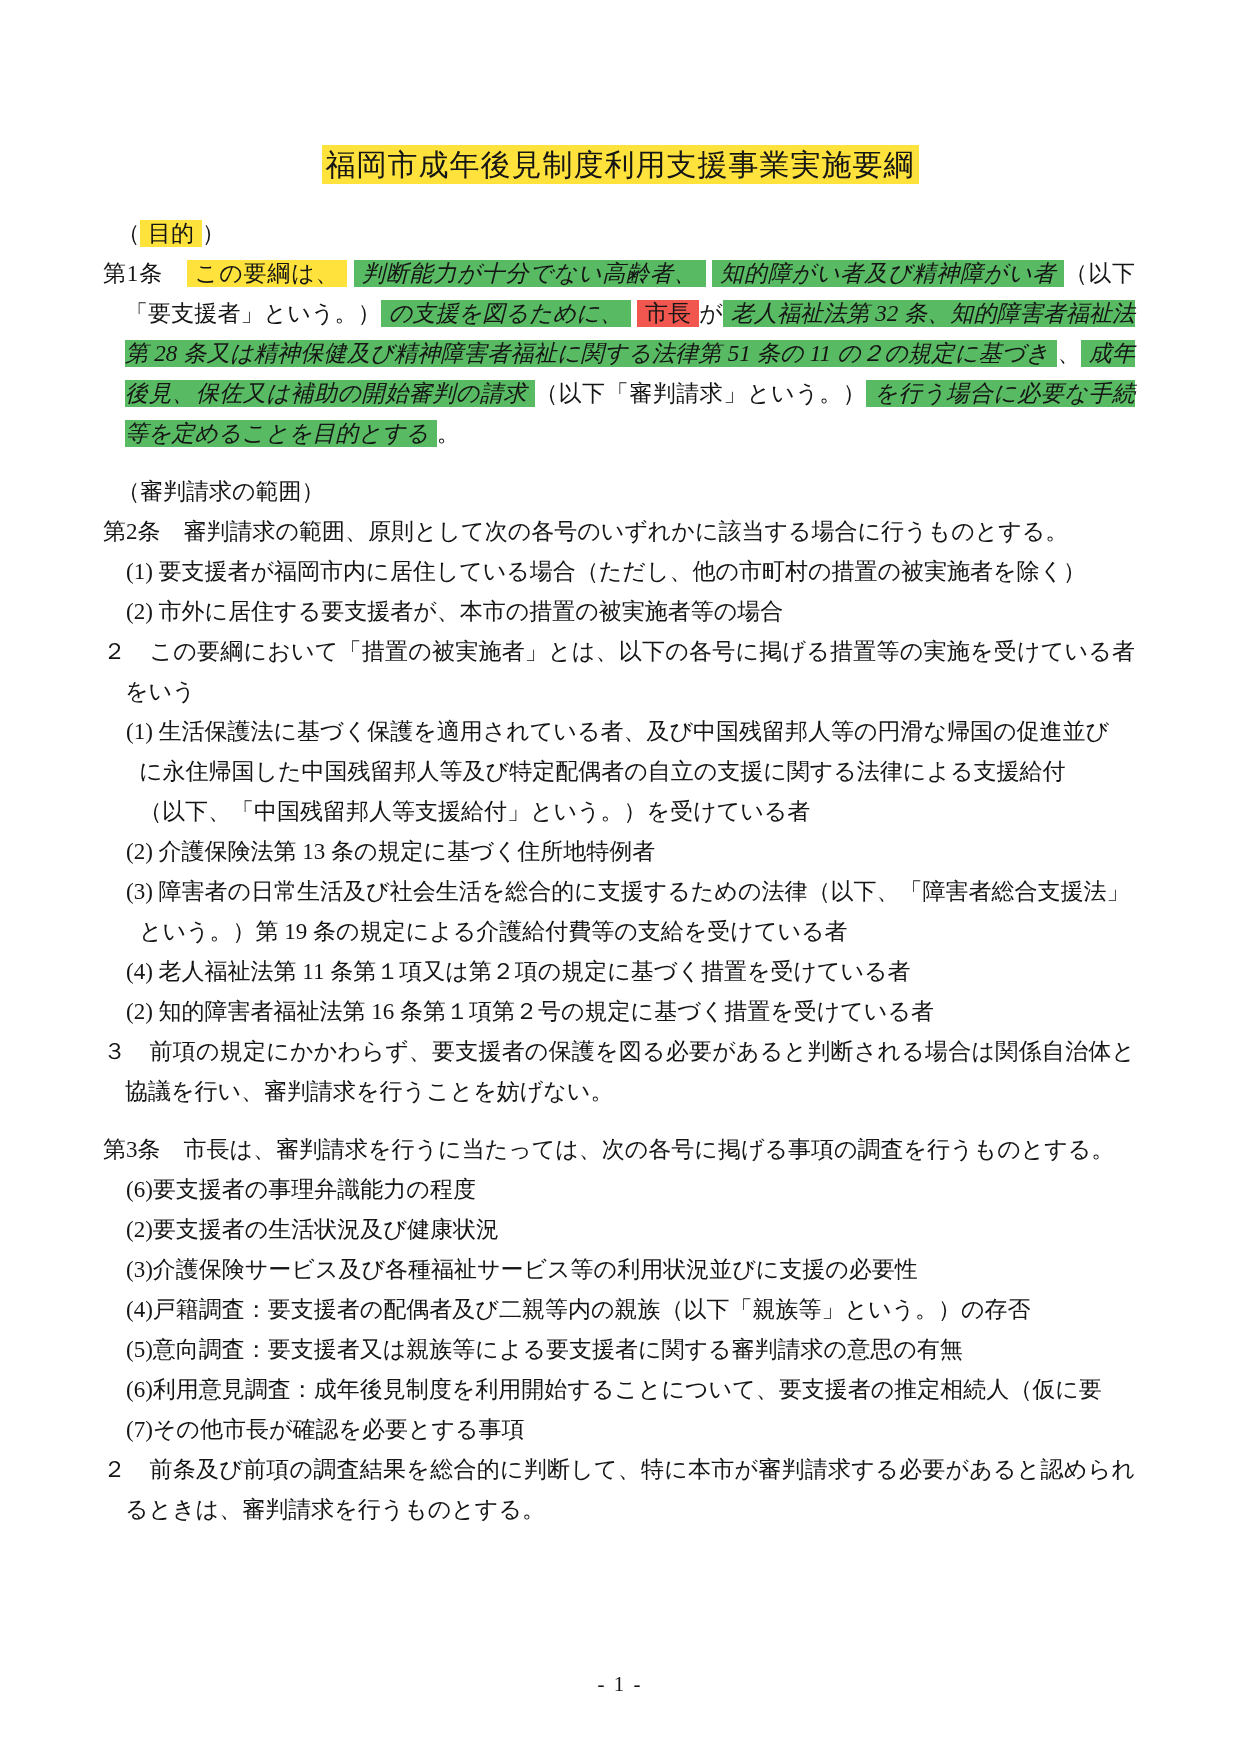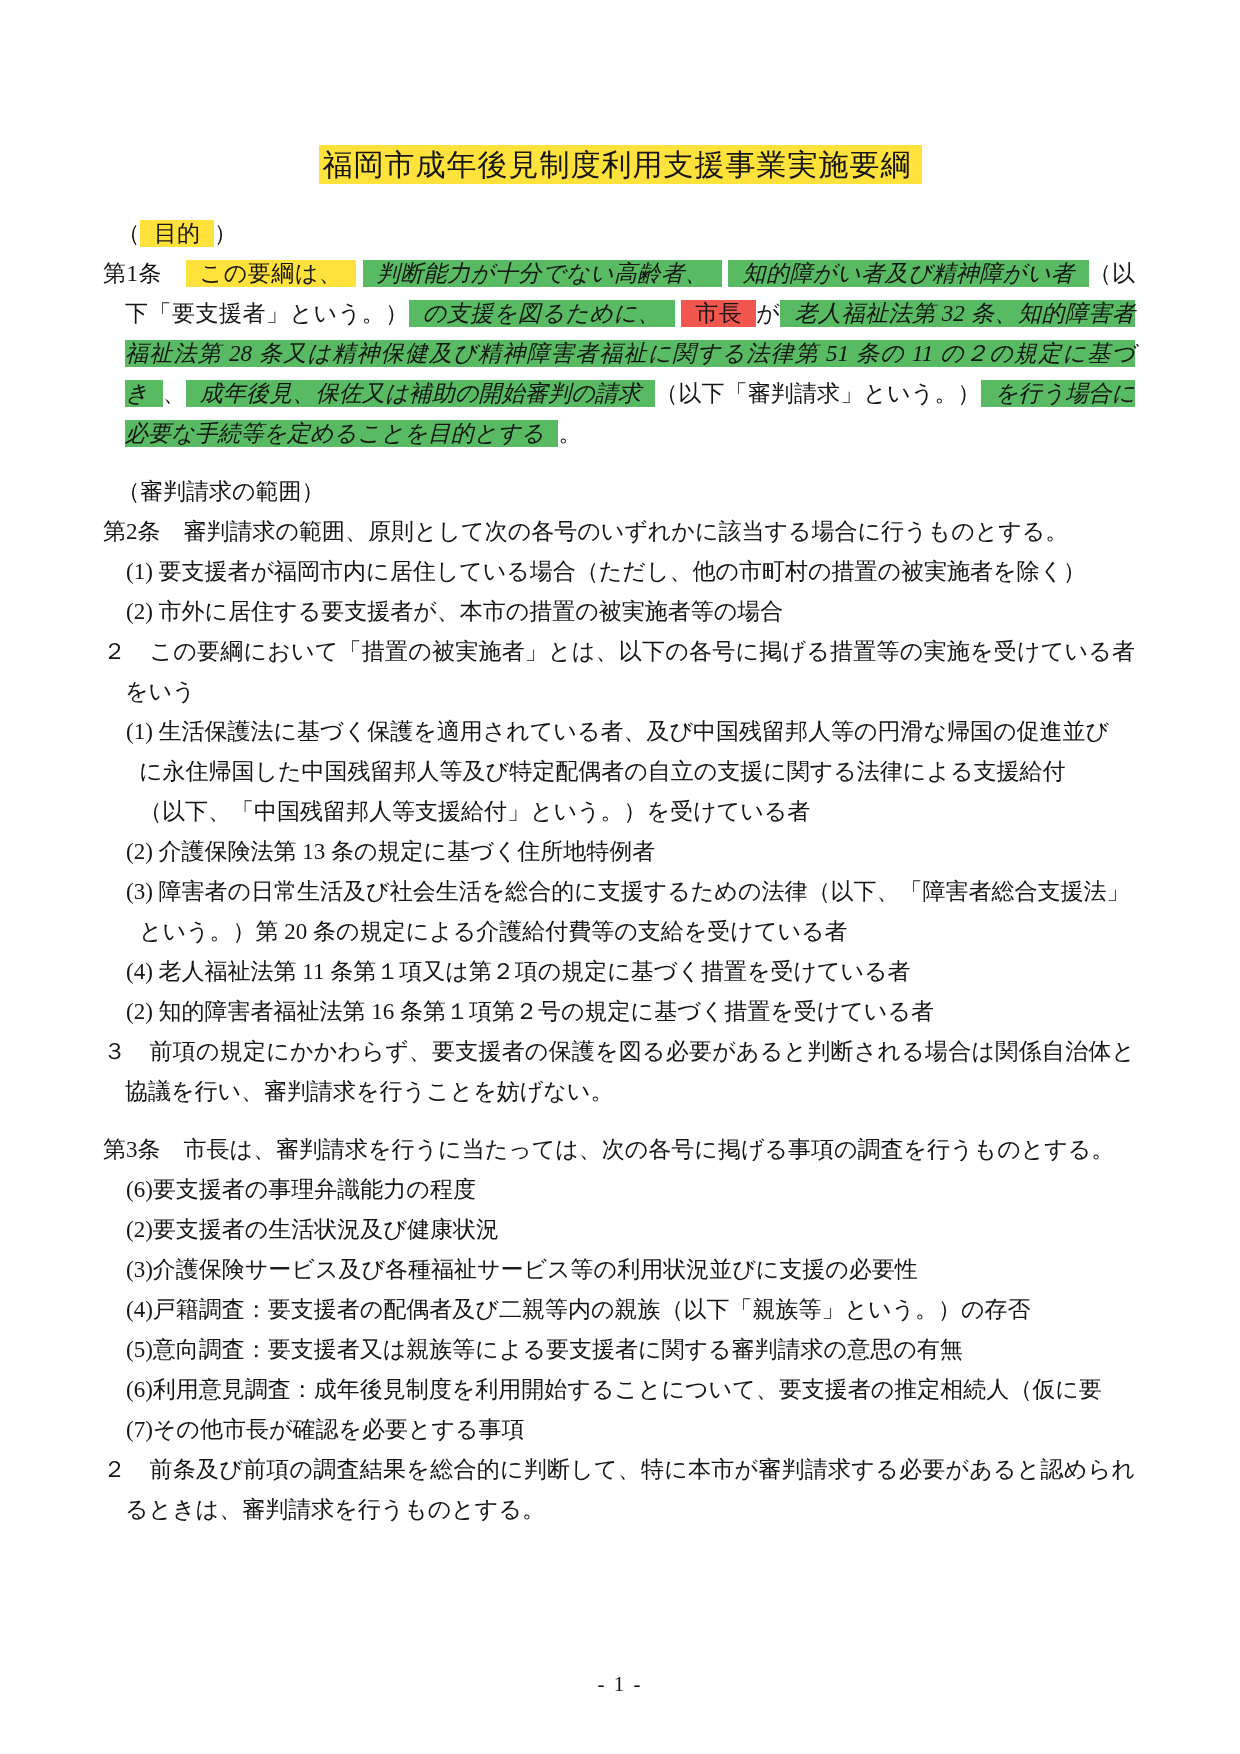--- a/index.html
+++ b/index.html
@@ -21,34 +21,34 @@
   .doc-title{
     margin:0;
     padding-top:142px;
     text-align:center;
     font-family:"Liberation Sans","DejaVu Sans",sans-serif;
     font-weight:500;
     font-size:30px;
     line-height:46px;
     letter-spacing:1px;
   }
-  .doc-title .hl{padding:3px 10px 3px 4px;text-align:center;}
+  .doc-title .hl{padding:3px 4px 3px 4px;text-align:center;}
   .content{
     margin:26px 105px 0 103px;
     font-size:23px;
     line-height:40px;
     text-align:justify;
     line-break:strict;
   }
   .blk{margin:0;}
   .heading{margin-left:14px;}
   .article{padding-left:22px;text-indent:-22px;}
   .item{padding-left:36px;text-indent:-13px;}
   .spacer{height:18px;}
-  .hl{padding:1px 14px;}
+  .hl{padding:1px 8px;}
   .hl-y{background:var(--hl-y);}
   .hl-g{background:var(--hl-g);font-style:italic;}
   .hl-r{background:var(--hl-r);}
   .footer{
     position:absolute;
     left:0;right:0;
     top:1672px;
     text-align:center;
     font-size:21px;
     letter-spacing:2px;
@@ -63,21 +63,21 @@
       <div class="blk heading"><span>（</span><span class="hl hl-y">目的</span><span>）</span></div>
       <div class="blk article"><span>第1条　</span><span class="hl hl-y">この要綱は、</span><span> </span><span class="hl hl-g">判断能力が十分でない高齢者、</span><span> </span><span class="hl hl-g">知的障がい者及び精神障がい者</span><span>（以下「要支援者」という。）</span><span class="hl hl-g">の支援を図るために、</span><span> </span><span class="hl hl-r">市長</span><span>が</span><span class="hl hl-g">老人福祉法第 32 条、知的障害者福祉法第 28 条又は精神保健及び精神障害者福祉に関する法律第 51 条の 11 の２の規定に基づき</span><span>、</span><span class="hl hl-g">成年後見、保佐又は補助の開始審判の請求</span><span>（以下「審判請求」という。）</span><span class="hl hl-g">を行う場合に必要な手続等を定めることを目的とする</span><span>。</span></div>
       <div class="blk spacer"></div>
       <div class="blk heading"><span>（審判請求の範囲）</span></div>
       <div class="blk article"><span>第2条　審判請求の範囲、原則として次の各号のいずれかに該当する場合に行うものとする。</span></div>
       <div class="blk item"><span>(1) 要支援者が福岡市内に居住している場合（ただし、他の市町村の措置の被実施者を除く）</span></div>
       <div class="blk item"><span>(2) 市外に居住する要支援者が、本市の措置の被実施者等の場合</span></div>
       <div class="blk article"><span>２　この要綱において「措置の被実施者」とは、以下の各号に掲げる措置等の実施を受けている者をいう</span></div>
       <div class="blk item"><span>(1) 生活保護法に基づく保護を適用されている者、及び中国残留邦人等の円滑な帰国の促進並び</span><br><span>に永住帰国した中国残留邦人等及び特定配偶者の自立の支援に関する法律による支援給付</span><br><span>（以下、「中国残留邦人等支援給付」という。）を受けている者</span></div>
       <div class="blk item"><span>(2) 介護保険法第 13 条の規定に基づく住所地特例者</span></div>
-      <div class="blk item"><span>(3) 障害者の日常生活及び社会生活を総合的に支援するための法律（以下、「障害者総合支援法」</span><br><span>という。）第 20 条の規定による介護給付費等の支給を受けている者</span></div>
+      <div class="blk item"><span>(3) 障害者の日常生活及び社会生活を総合的に支援するための法律（以下、「障害者総合支援法」</span><br><span>という。）第 19 条の規定による介護給付費等の支給を受けている者</span></div>
       <div class="blk item"><span>(4) 老人福祉法第 11 条第１項又は第２項の規定に基づく措置を受けている者</span></div>
       <div class="blk item"><span>(2) 知的障害者福祉法第 16 条第１項第２号の規定に基づく措置を受けている者</span></div>
       <div class="blk article"><span>３　前項の規定にかかわらず、要支援者の保護を図る必要があると判断される場合は関係自治体と協議を行い、審判請求を行うことを妨げない。</span></div>
       <div class="blk spacer"></div>
       <div class="blk article"><span>第3条　市長は、審判請求を行うに当たっては、次の各号に掲げる事項の調査を行うものとする。</span></div>
       <div class="blk item"><span>(6)要支援者の事理弁識能力の程度</span></div>
       <div class="blk item"><span>(2)要支援者の生活状況及び健康状況</span></div>
       <div class="blk item"><span>(3)介護保険サービス及び各種福祉サービス等の利用状況並びに支援の必要性</span></div>
       <div class="blk item"><span>(4)戸籍調査：要支援者の配偶者及び二親等内の親族（以下「親族等」という。）の存否</span></div>
       <div class="blk item"><span>(5)意向調査：要支援者又は親族等による要支援者に関する審判請求の意思の有無</span></div>

